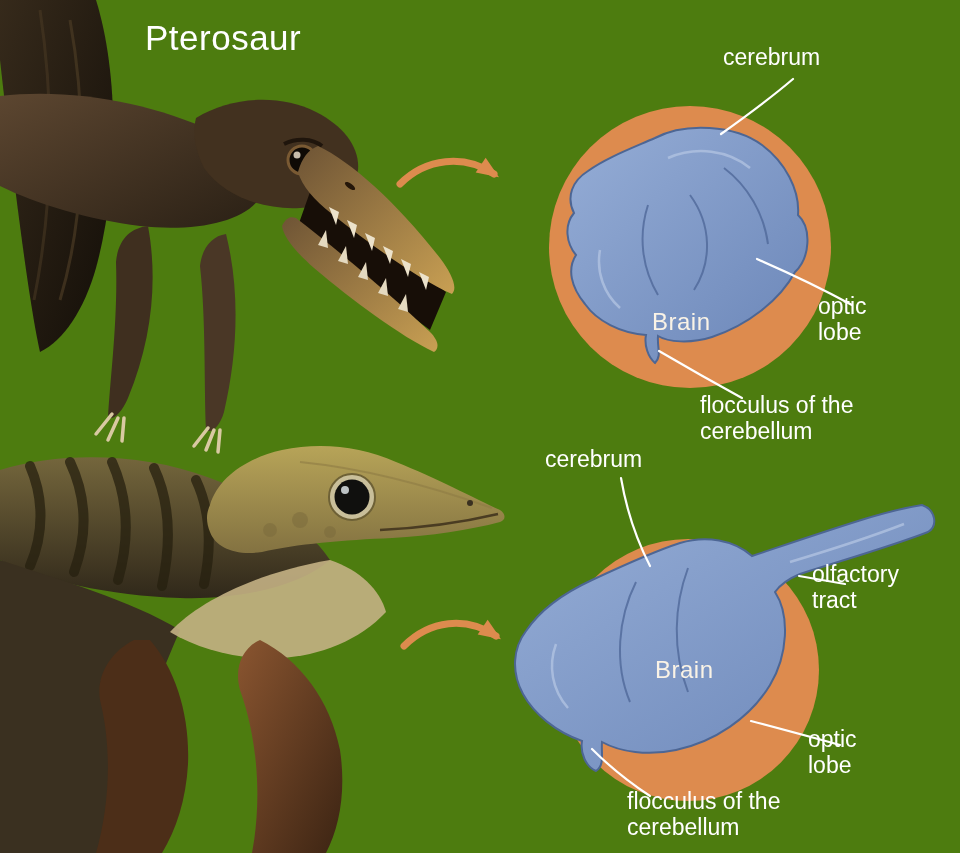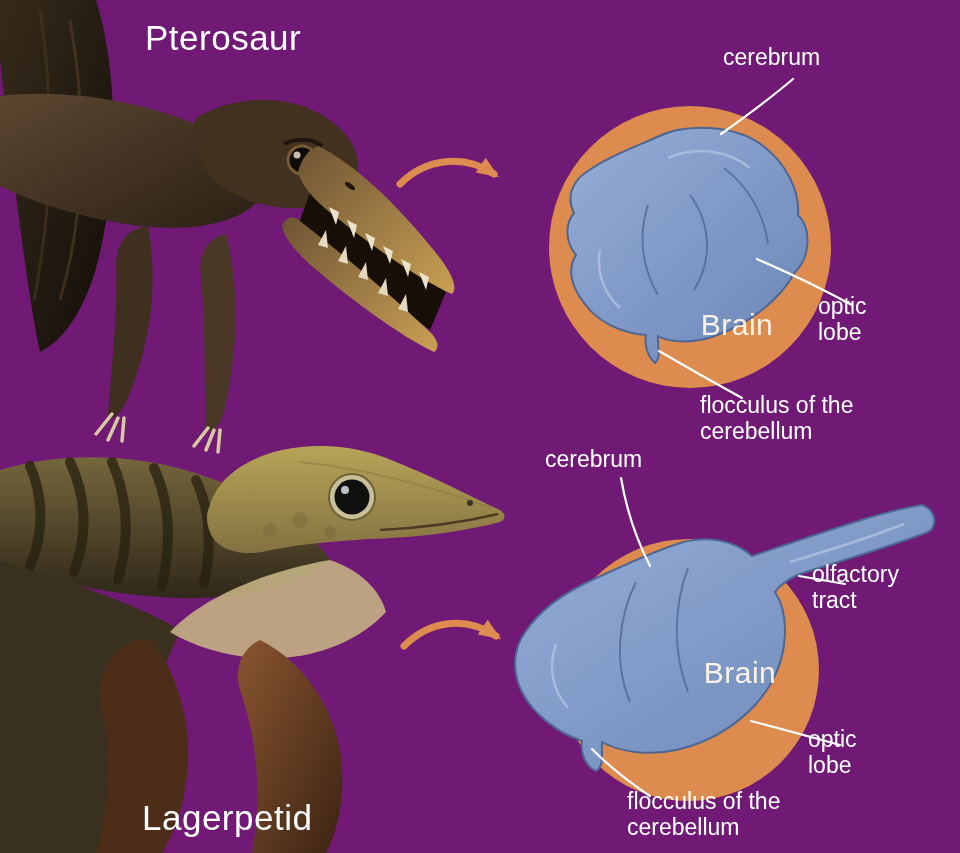--- a/index.html
+++ b/index.html
@@ -1,36 +1,36 @@
 <!DOCTYPE html>
 <html><head>
 <meta charset="utf-8">
 <style>
   html,body{margin:0;padding:0;background:#000;}
   #figure{
     position:relative;
     width:960px;height:853px;
-    background:#701a75;
+    background:#4d7c0f;
     overflow:hidden;
     font-family:"Liberation Sans", sans-serif;
     margin:0 auto;
   }
   #art{position:absolute;inset:0;}
   .txt{position:absolute;color:#ffffff;}
   .title{font-size:35px;letter-spacing:.5px;}
   .label{
     font-size:23px;
     line-height:1.14;
     text-align:left;
     white-space:pre-line;
   }
   .brain-badge{
-    font-size:30px;
+    font-size:24px;
     color:#faf3e6;
-    text-align:center;
+    text-align:left;
     letter-spacing:.5px;
   }
   #pterosaur-title{left:145px;top:18px;}
   #lagerpetid-title{left:142px;top:798px;}
   #brain-badge-top{left:652px;top:308px;width:170px;}
   #brain-badge-bottom{left:655px;top:656px;width:170px;}
   #lbl-cerebrum-top{left:723px;top:44px;width:160px;}
   #lbl-optic-top{left:818px;top:293px;width:122px;}
   #lbl-flocculus-top{left:700px;top:392px;width:236px;}
   #lbl-cerebrum-bottom{left:545px;top:446px;width:160px;}
@@ -186,21 +186,20 @@
     </g>
     <g stroke="#ffffff" stroke-width="2.2" fill="none" stroke-linecap="round">
       <path d="M621,478 Q629,525 650,566"></path>
       <path d="M845,584 L799,576"></path>
       <path d="M840,745 Q800,734 751,721"></path>
       <path d="M650,796 Q618,775 592,749"></path>
     </g>
   </svg>
 
   <div class="txt title" id="pterosaur-title">Pterosaur</div>
-  <div class="txt title" id="lagerpetid-title">Lagerpetid</div>
 
   <div class="txt brain-badge" id="brain-badge-top">Brain</div>
   <div class="txt brain-badge" id="brain-badge-bottom">Brain</div>
 
   <div class="txt label" id="lbl-cerebrum-top">cerebrum</div>
   <div class="txt label" id="lbl-optic-top">optic
 lobe</div>
   <div class="txt label" id="lbl-flocculus-top">flocculus of the
 cerebellum</div>
 

